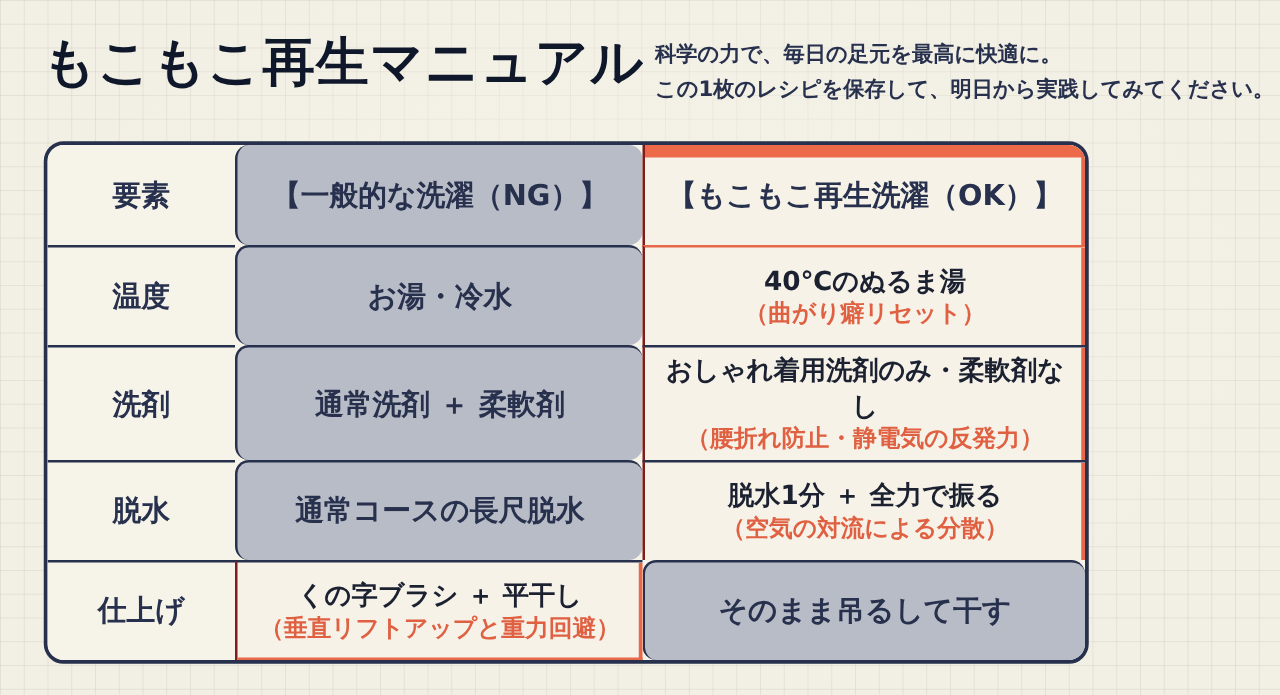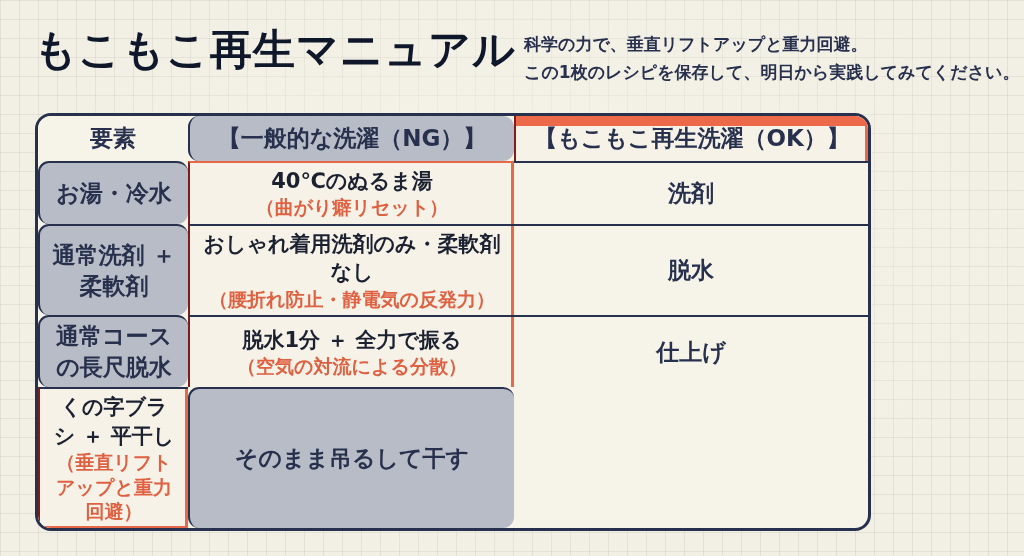--- a/index.html
+++ b/index.html
@@ -65,30 +65,31 @@
   .hdr { font-weight: 800; }
 </style>
 </head>
 <body>
 
 <div class="vignette"></div>
 
 <h1 class="page-title">もこもこ再生マニュアル</h1>
 
 <div class="subtitle">
-  <div>科学の力で、垂直リフトアップと重力回避。</div>
+  <div>科学の力で、毎日の足元を最高に快適に。</div>
   <div>この1枚のレシピを保存して、明日から実践してみてください。</div>
 </div>
 
 <div class="table">
 
   <div class="cell c1 hdr">要素</div>
   <div class="cell c2 hdr">【一般的な洗濯（NG）】</div>
   <div class="cell c3 hdr header">【もこもこ再生洗濯（OK）】</div>
 
+  <div class="cell c1 rowline">温度</div>
   <div class="cell c2 rowline">お湯・冷水</div>
   <div class="cell c3 okdiv">
     <div class="ok-main">40℃のぬるま湯</div>
     <div class="ok-sub">（曲がり癖リセット）</div>
   </div>
 
   <div class="cell c1 rowline">洗剤</div>
   <div class="cell c2 rowline">通常洗剤 ＋ 柔軟剤</div>
   <div class="cell c3 rowline">
     <div class="ok-main">おしゃれ着用洗剤のみ・柔軟剤なし</div>

